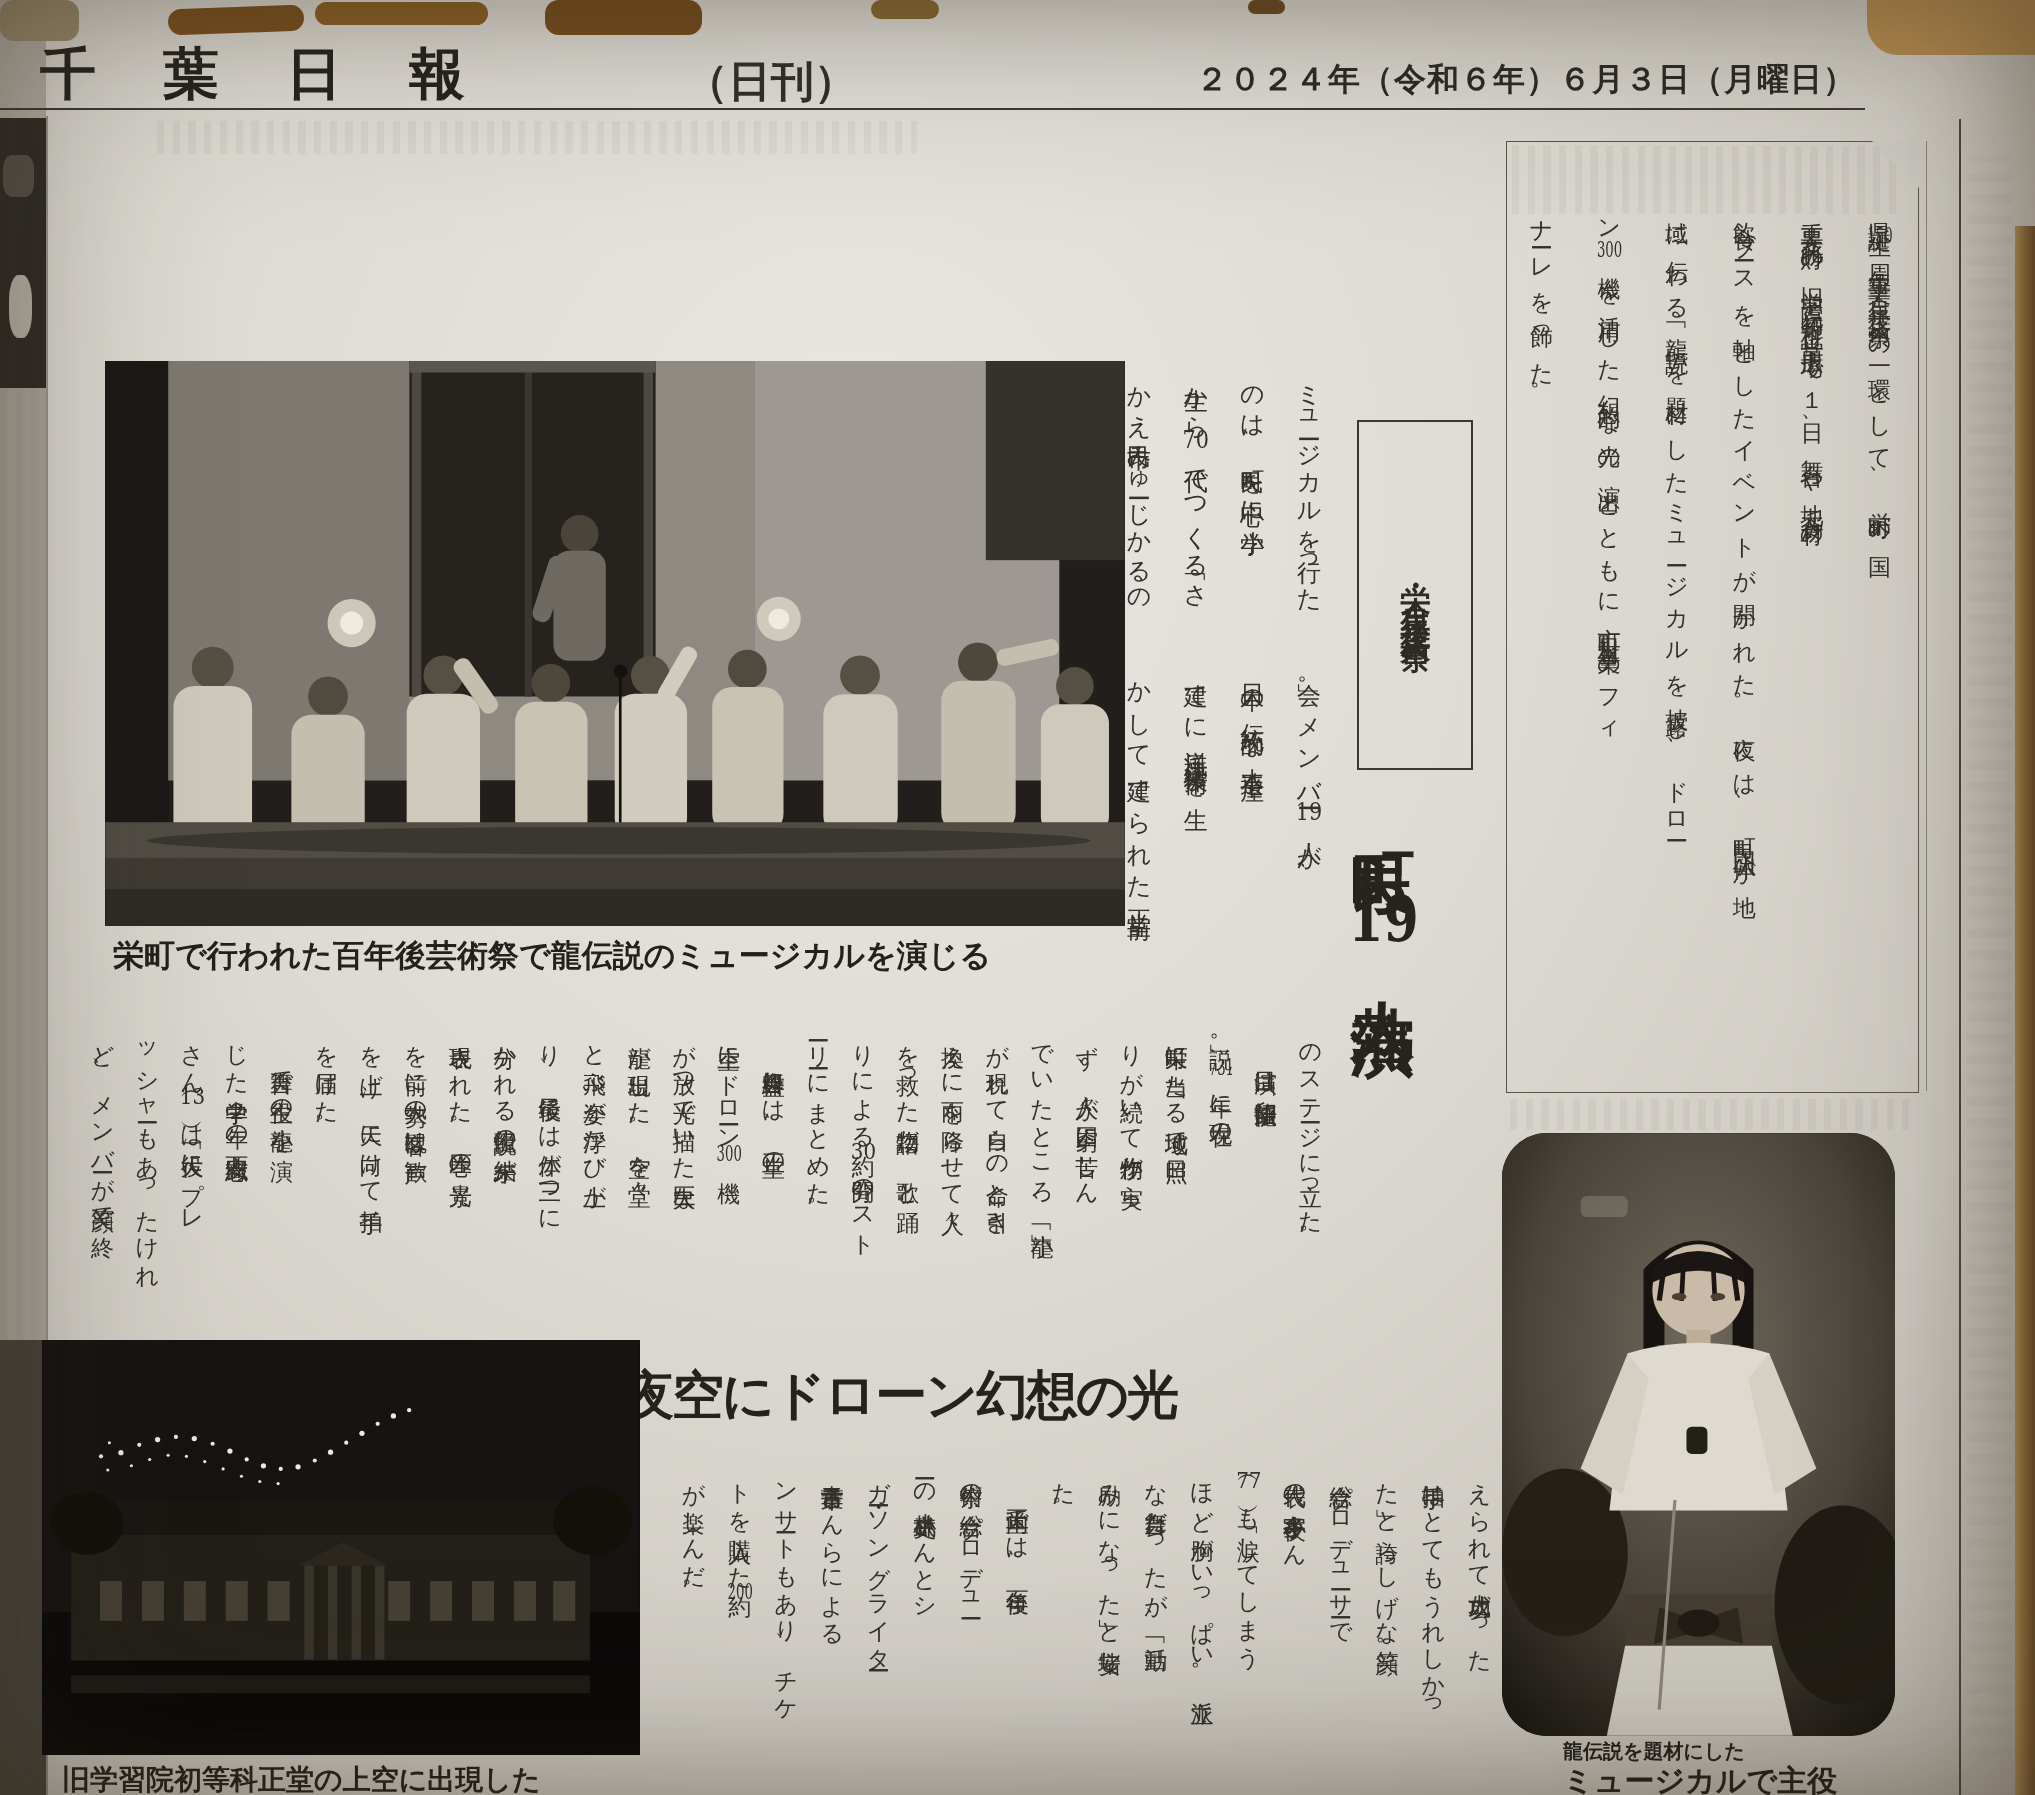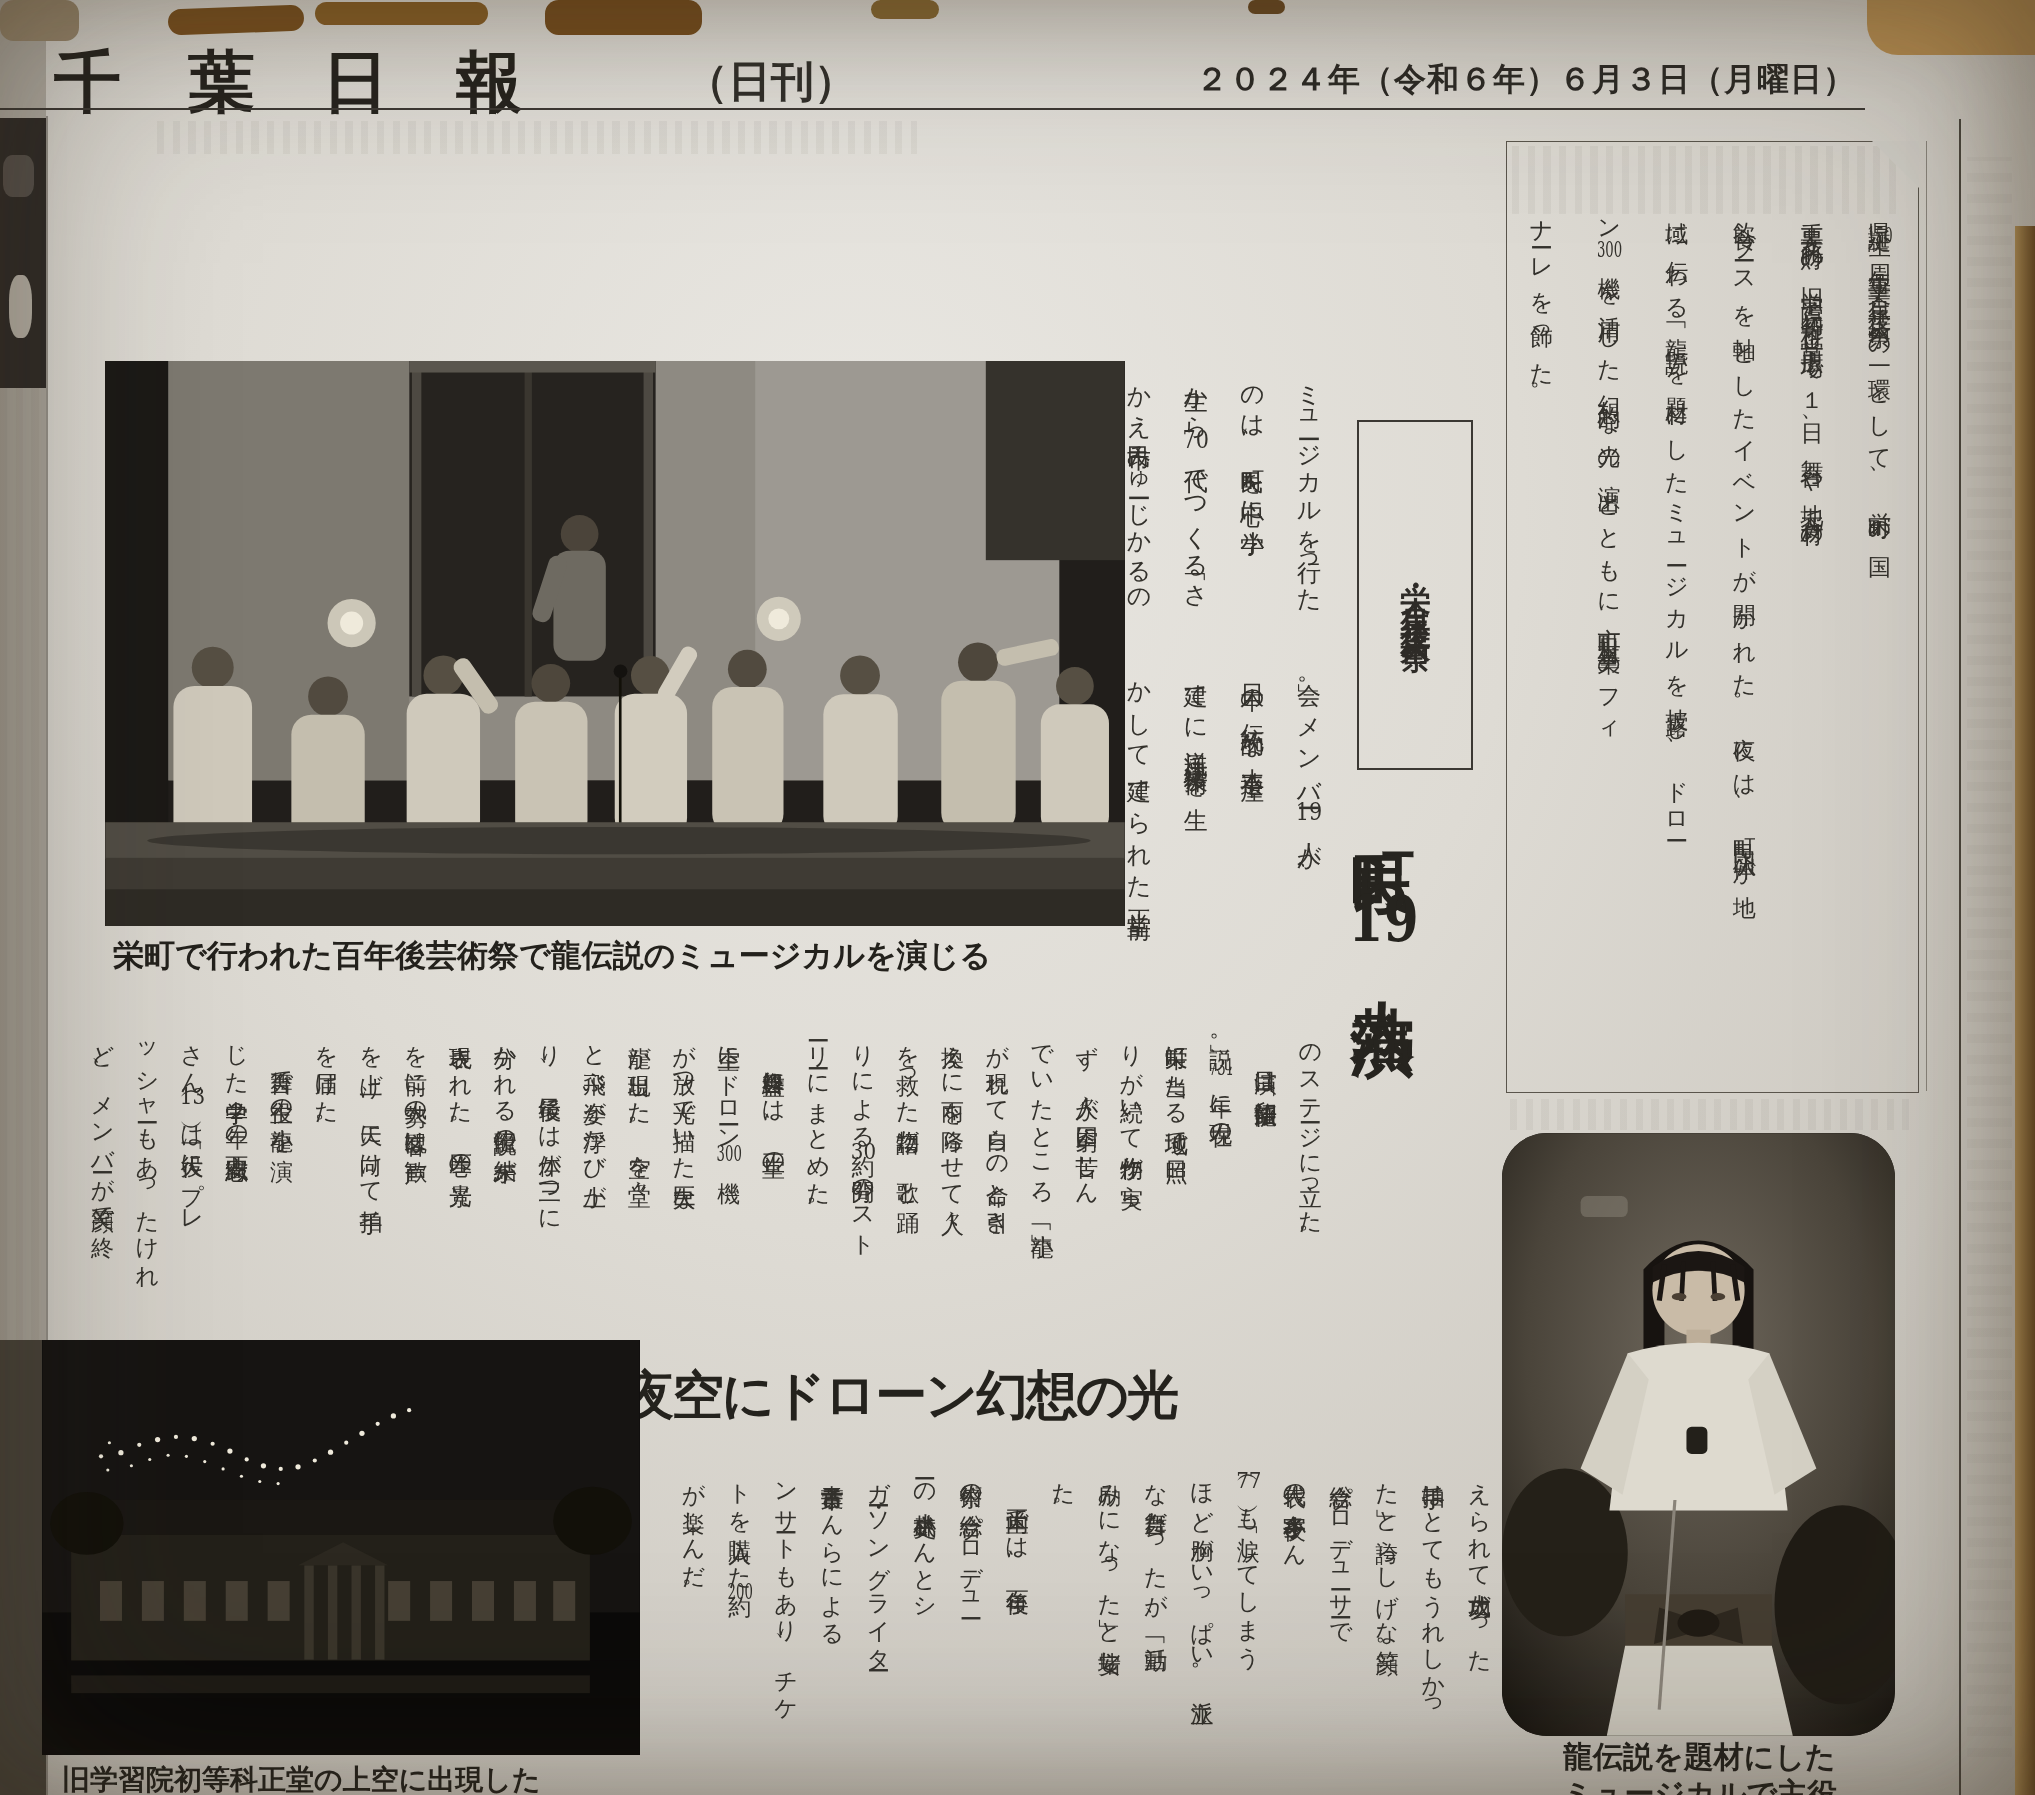--- a/index.html
+++ b/index.html
@@ -36,21 +36,21 @@
   <div class="blob" style="left:0;top:0;width:79px;height:41px;background:#9b8a6f;"></div>
   <div class="blob" style="left:168px;top:7.3px;width:136px;height:26px;background:#7b511f;transform:rotate(-2deg);"></div>
   <div class="blob" style="left:315px;top:2.1px;width:173px;height:23px;background:#8a6026;"></div>
   <div class="blob" style="left:545px;top:0;width:157px;height:35px;background:#774e1e;"></div>
   <div class="blob" style="left:871px;top:0;width:68px;height:19px;background:#8a6a33;"></div>
   <div class="blob" style="left:1248px;top:0;width:37px;height:13.6px;background:#6b4a22;"></div>
   <div class="blob" style="left:1867px;top:0;width:168px;height:55px;background:#b88f52;border-radius:0 0 0 31px;"></div>
 
   <div class="abs" style="left:2015px;top:226px;width:20.5px;height:1570px;background:linear-gradient(90deg,#a5causeeee 0%, #8a6632 30%, #6b4a22 100%);background:linear-gradient(90deg,#b79459,#6b4a22);"></div>
 
-  <div class="abs serif" style="left:54px;top:37px;font-size:67px;font-weight:900;letter-spacing:67px;color:#26231e;white-space:nowrap;">千葉日報</div>
+  <div class="abs serif" style="left:40px;top:37px;font-size:56px;font-weight:900;letter-spacing:67px;color:#26231e;white-space:nowrap;">千葉日報</div>
   <div class="abs serif" style="left:637px;top:53px;font-size:43px;font-weight:600;color:#32302b;margin-left:48px;">（日刊）</div>
   <div class="abs serif" style="left:1196px;top:58px;font-size:32px;font-weight:700;letter-spacing:1px;color:#2d2b26;white-space:nowrap;">２０２４年（令和６年）６月３日（月曜日）</div>
   <div class="abs" style="left:0;top:108px;width:1865px;height:2.1px;background:#3c3833;"></div>
 
   <div class="abs smudge" style="left:157px;top:121px;width:760px;height:33px;"></div>
 
 
   <div class="abs" style="left:1506px;top:141px;width:411px;height:950px;border:1px solid #5a554c;">
     <div class="abs smudge" style="left:5.2px;top:4.2px;width:388px;height:68px;"></div>
     <div class="abs" style="right:-1px;top:-1px;width:0;height:0;border-top:47px solid #cfccc5;border-left:47px solid transparent;"></div>
@@ -304,21 +304,21 @@
       <rect x="235" y="880" width="280" height="100" fill="#453d31"></rect>
       <path d="M300 905 L375 930 L450 905 L460 975 L375 950 L290 975 Z" fill="#2e281f"></path>
       <ellipse cx="375" cy="935" rx="40" ry="26" fill="#201b14"></ellipse>
 
       <polygon points="235,978 515,978 555,1150 200,1150" fill="#cfcbc0"></polygon>
       <line x1="330" y1="700" x2="300" y2="1100" stroke="#8a847a" stroke-width="6"></line>
     </svg>
   </div>
 
   <div class="abs sans" style="left:1563px;top:1739px;color:#23211c;font-weight:700;">
-    <div style="font-size:30px;line-height:1.22;">龍伝説を題材にした</div>
+    <div style="font-size:20px;line-height:1.22;">龍伝説を題材にした</div>
     <div style="font-size:30px;line-height:1.22;">ミュージカルで主役</div>
   </div>
 
   <div class="abs" style="left:1959px;top:119px;width:2.1px;height:1677px;background:#4a453d;"></div>
   <div class="abs smudge" style="left:1967px;top:157px;width:45px;height:1600px;background:repeating-linear-gradient(0deg, rgba(110,105,95,.10) 0 9.4px, rgba(110,105,95,0) 9.4px 21px);"></div>
 
   <div id="vignette"></div>
 </div>
 
 

